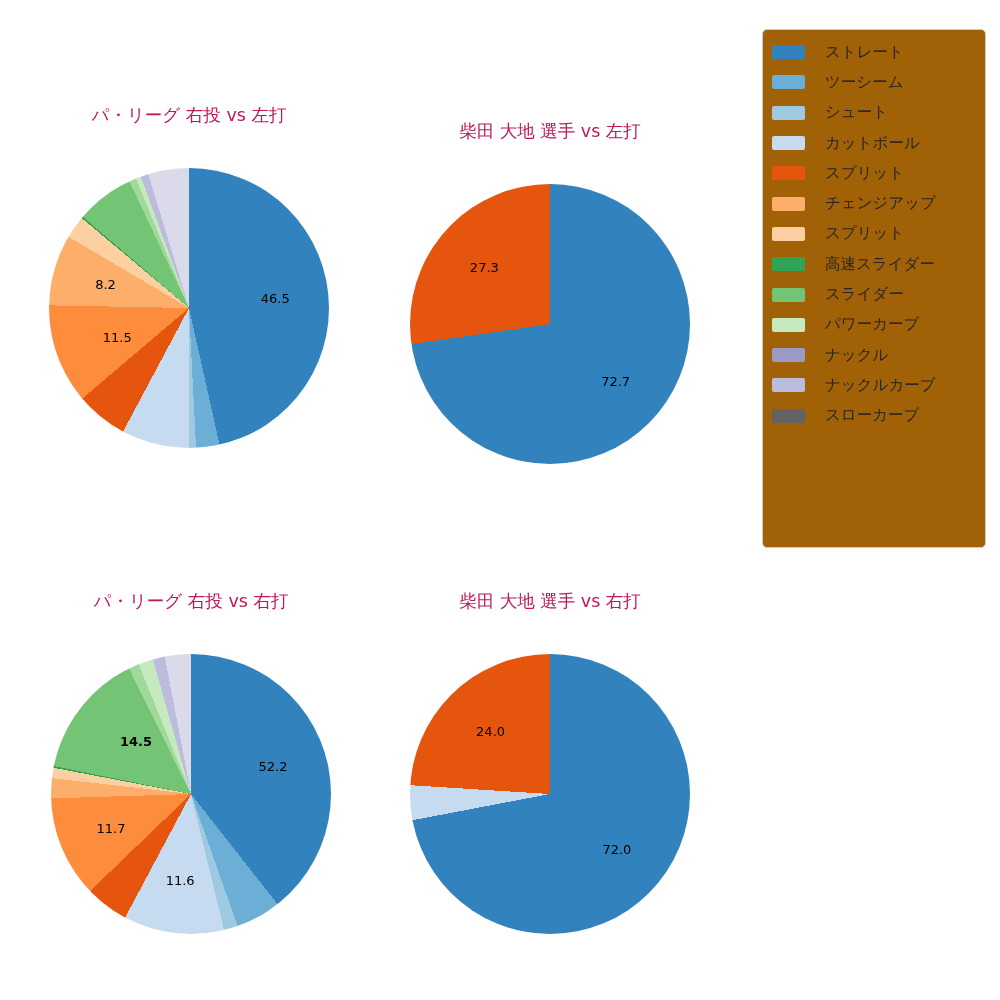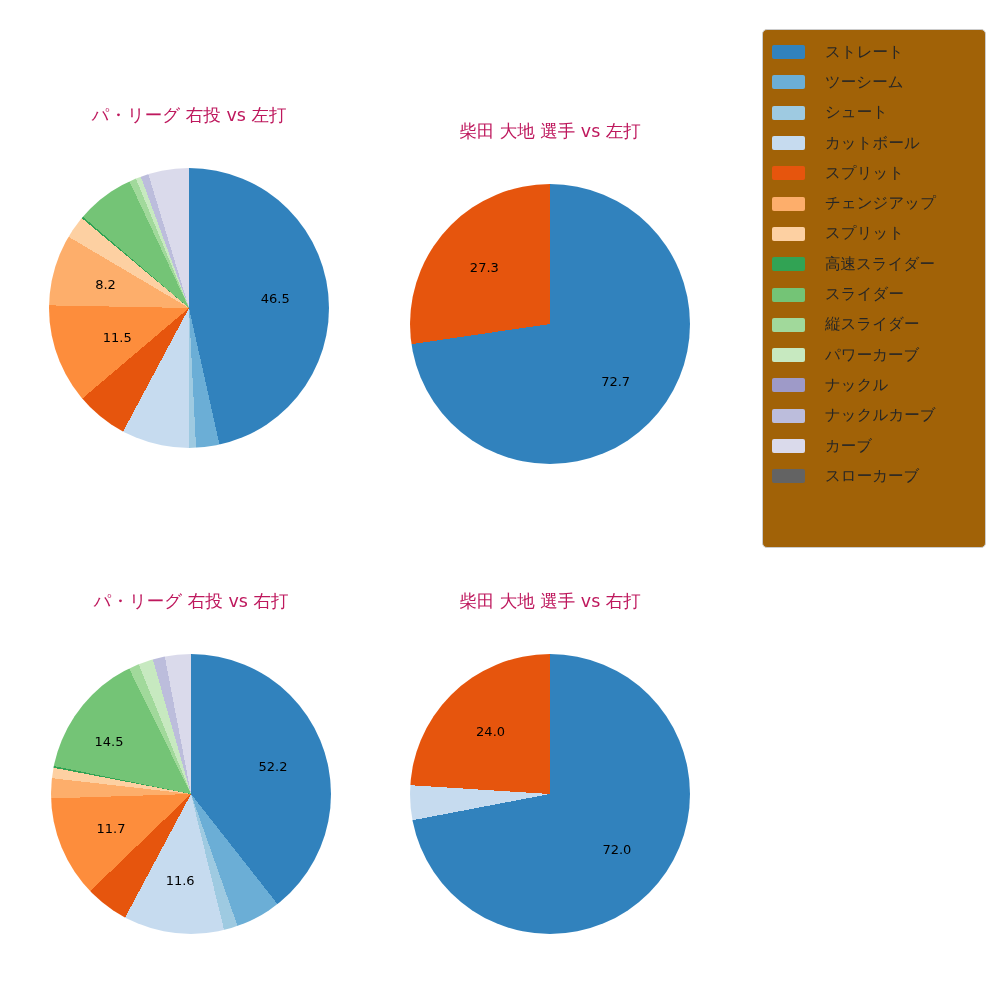--- a/index.html
+++ b/index.html
@@ -53,21 +53,21 @@
         <span class="pct" style="left: 74.3523px; top: 83.2143px;">27.3</span>
       </div>
   </section>
 
   <section class="chart pos-bl">
     <h2 class="title">パ・リーグ 右投 vs 右打</h2>
     <div class="pie" style="background: conic-gradient(rgb(49, 130, 189) 0%, rgb(49, 130, 189) 39.4%, rgb(107, 174, 214) 39.4%, rgb(107, 174, 214) 44.6%, rgb(158, 202, 225) 44.6%, rgb(158, 202, 225) 46.2%, rgb(198, 219, 239) 46.2%, rgb(198, 219, 239) 57.8%, rgb(230, 85, 13) 57.8%, rgb(230, 85, 13) 62.8%, rgb(253, 141, 60) 62.8%, rgb(253, 141, 60) 74.5%, rgb(253, 174, 107) 74.5%, rgb(253, 174, 107) 76.8%, rgb(253, 208, 162) 76.8%, rgb(253, 208, 162) 78%, rgb(49, 163, 84) 78%, rgb(49, 163, 84) 78.2%, rgb(116, 196, 118) 78.2%, rgb(116, 196, 118) 92.7%, rgb(161, 217, 155) 92.7%, rgb(161, 217, 155) 93.9%, rgb(199, 233, 192) 93.9%, rgb(199, 233, 192) 95.6%, rgb(188, 189, 220) 95.6%, rgb(188, 189, 220) 97%, rgb(218, 218, 235) 97%, rgb(218, 218, 235) 100%);">
         <span class="pct" style="left: 222.031px; top: 111.626px;">52.2</span>
         <span class="pct" style="left: 129.121px; top: 226.116px;">11.6</span>
         <span class="pct" style="left: 60.0175px; top: 173.72px;">11.7</span>
-        <span class="pct" style="left: 58px; top: 87.0154px;">14.5</span>
+        <span class="pct" style="left: 85px; top: 87.0154px; font-weight: bold;">14.5</span>
       </div>
   </section>
 
   <section class="chart pos-br">
     <h2 class="title">柴田 大地 選手 vs 右打</h2>
     <div class="pie" style="background: conic-gradient(rgb(49, 130, 189) 0%, rgb(49, 130, 189) 72%, rgb(198, 219, 239) 72%, rgb(198, 219, 239) 76%, rgb(230, 85, 13) 76%, rgb(230, 85, 13) 100%);">
         <span class="pct" style="left: 206.881px; top: 195.328px;">72.0</span>
         <span class="pct" style="left: 80.5813px; top: 76.7255px;">24.0</span>
       </div>
   </section>
@@ -103,38 +103,30 @@
       </div>
       <div class="legend-row">
         <span class="legend-swatch" style="background: rgb(49, 163, 84);"></span>
         <span class="legend-label">高速スライダー</span>
       </div>
       <div class="legend-row">
         <span class="legend-swatch" style="background: rgb(116, 196, 118);"></span>
         <span class="legend-label">スライダー</span>
       </div>
       <div class="legend-row">
-        <span class="legend-swatch" style="background: rgb(161, 217, 155);"></span>
-        <span class="legend-label">縦スライダー</span>
-      </div>
-      <div class="legend-row">
         <span class="legend-swatch" style="background: rgb(199, 233, 192);"></span>
         <span class="legend-label">パワーカーブ</span>
       </div>
       <div class="legend-row">
         <span class="legend-swatch" style="background: rgb(158, 154, 200);"></span>
         <span class="legend-label">ナックル</span>
       </div>
       <div class="legend-row">
         <span class="legend-swatch" style="background: rgb(188, 189, 220);"></span>
         <span class="legend-label">ナックルカーブ</span>
       </div>
       <div class="legend-row">
-        <span class="legend-swatch" style="background: rgb(218, 218, 235);"></span>
-        <span class="legend-label">カーブ</span>
-      </div>
-      <div class="legend-row">
         <span class="legend-swatch" style="background: rgb(99, 99, 99);"></span>
         <span class="legend-label">スローカーブ</span>
       </div>
     </aside>
 
 </div>
 
 </body></html>

